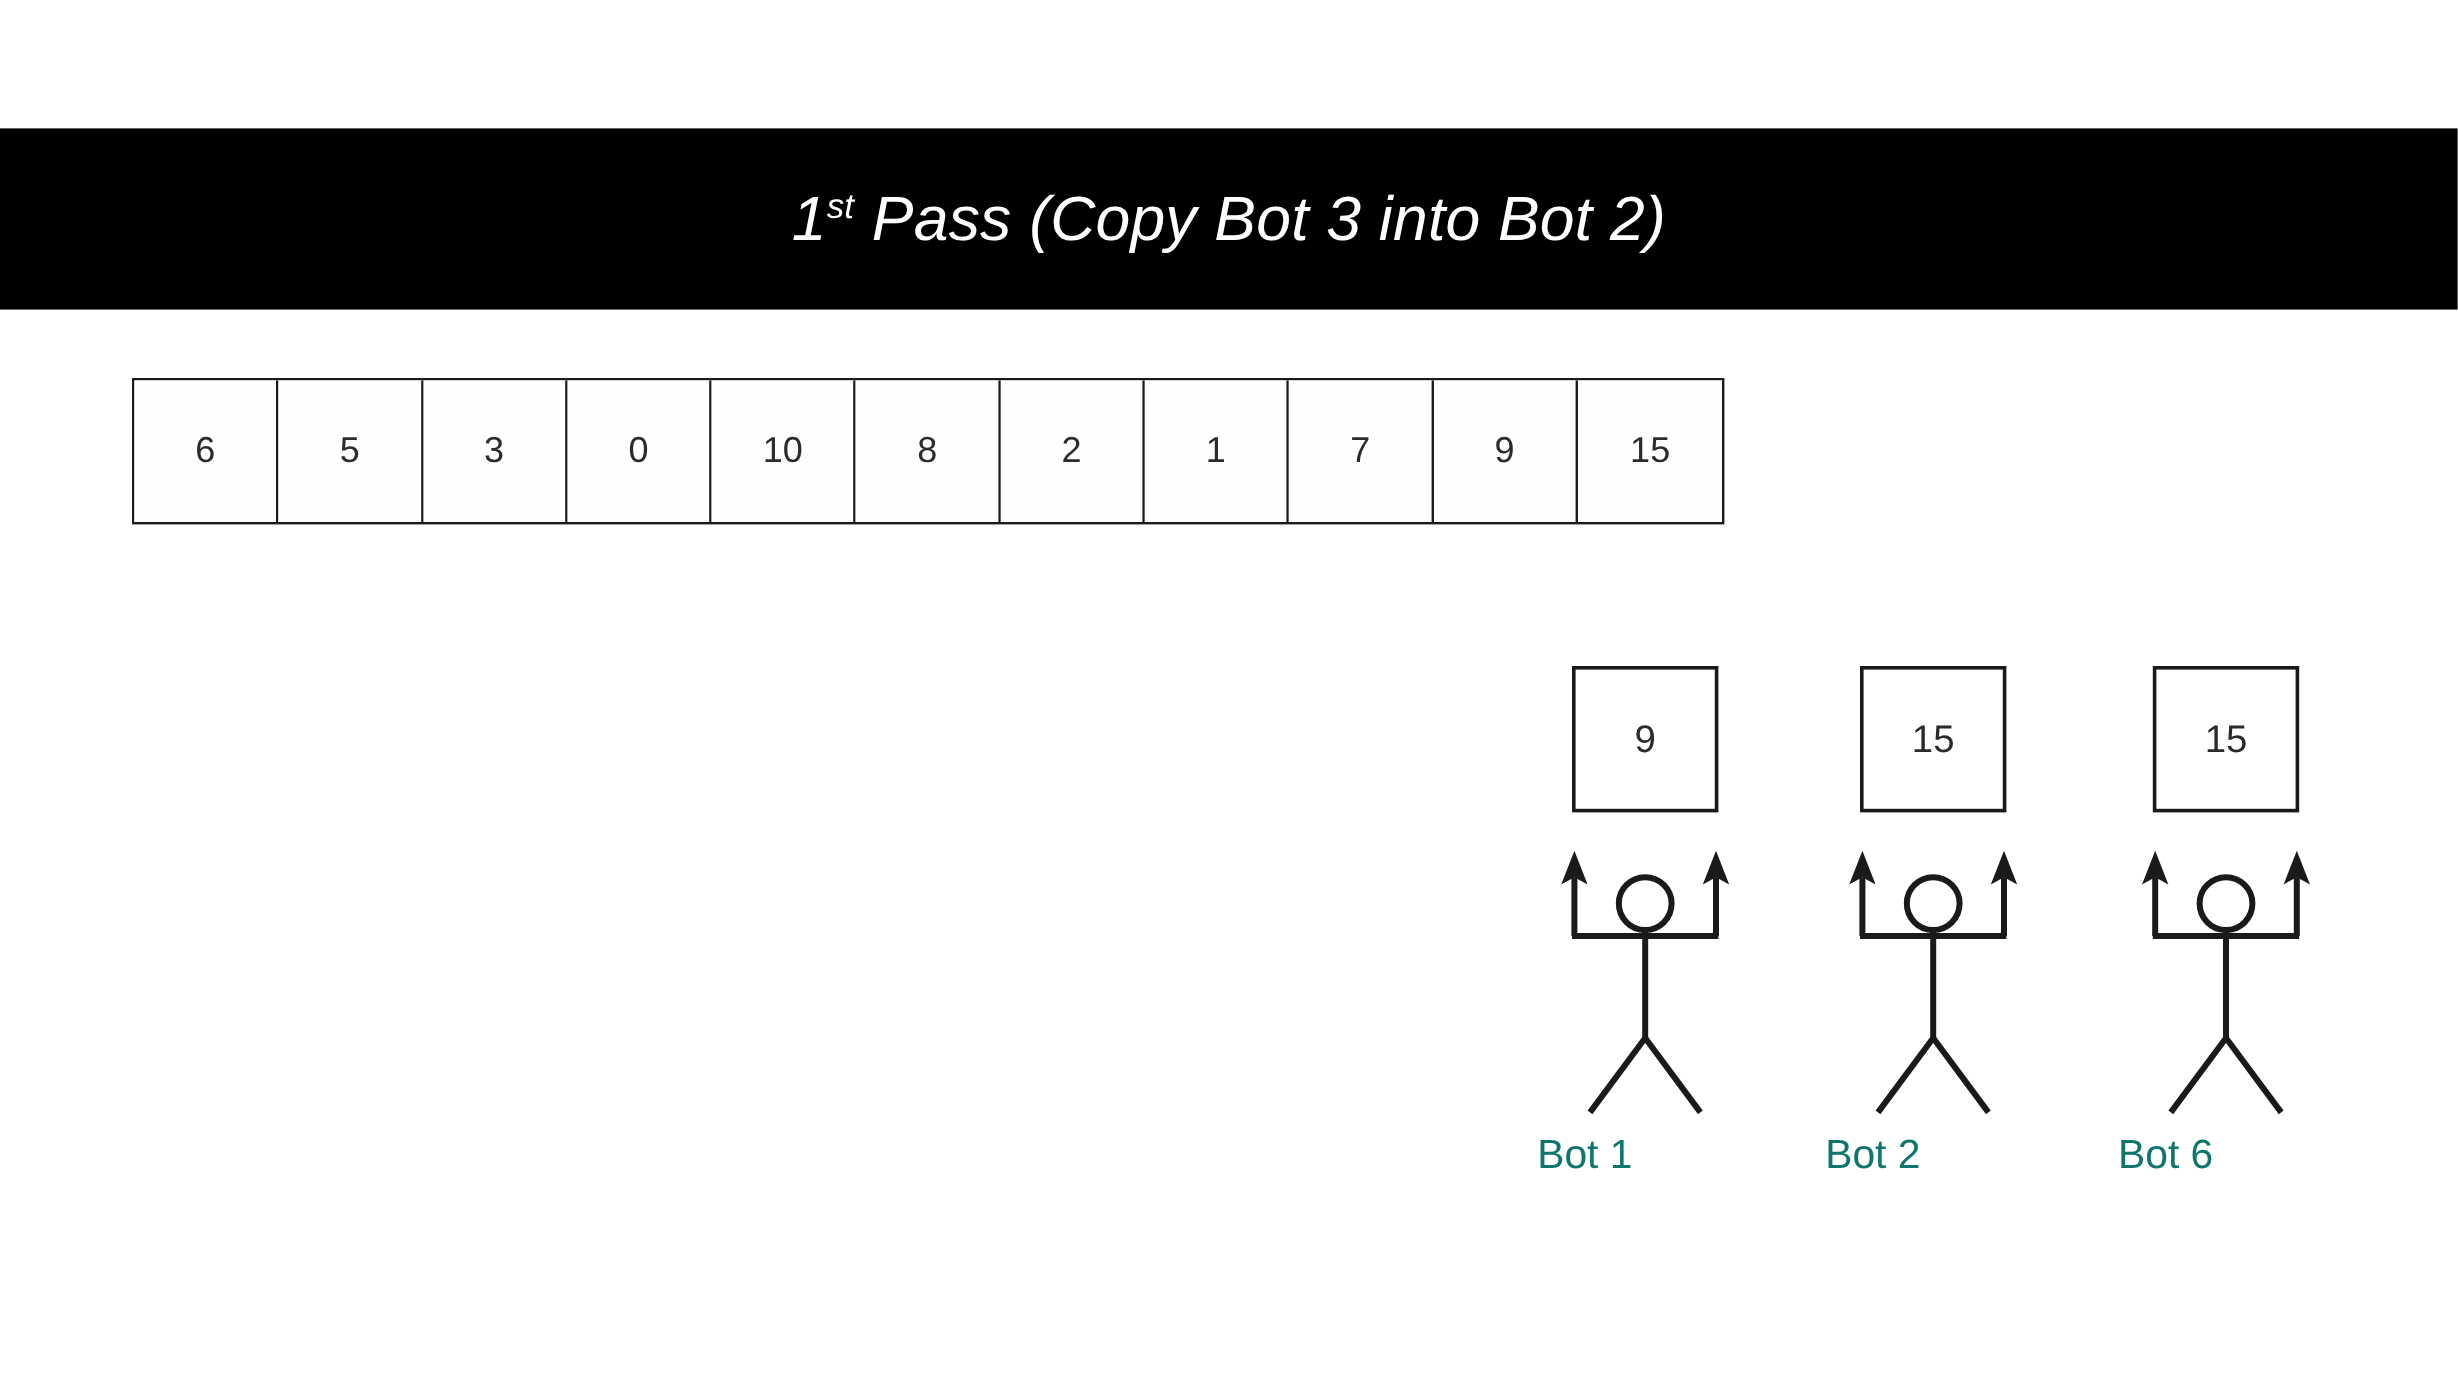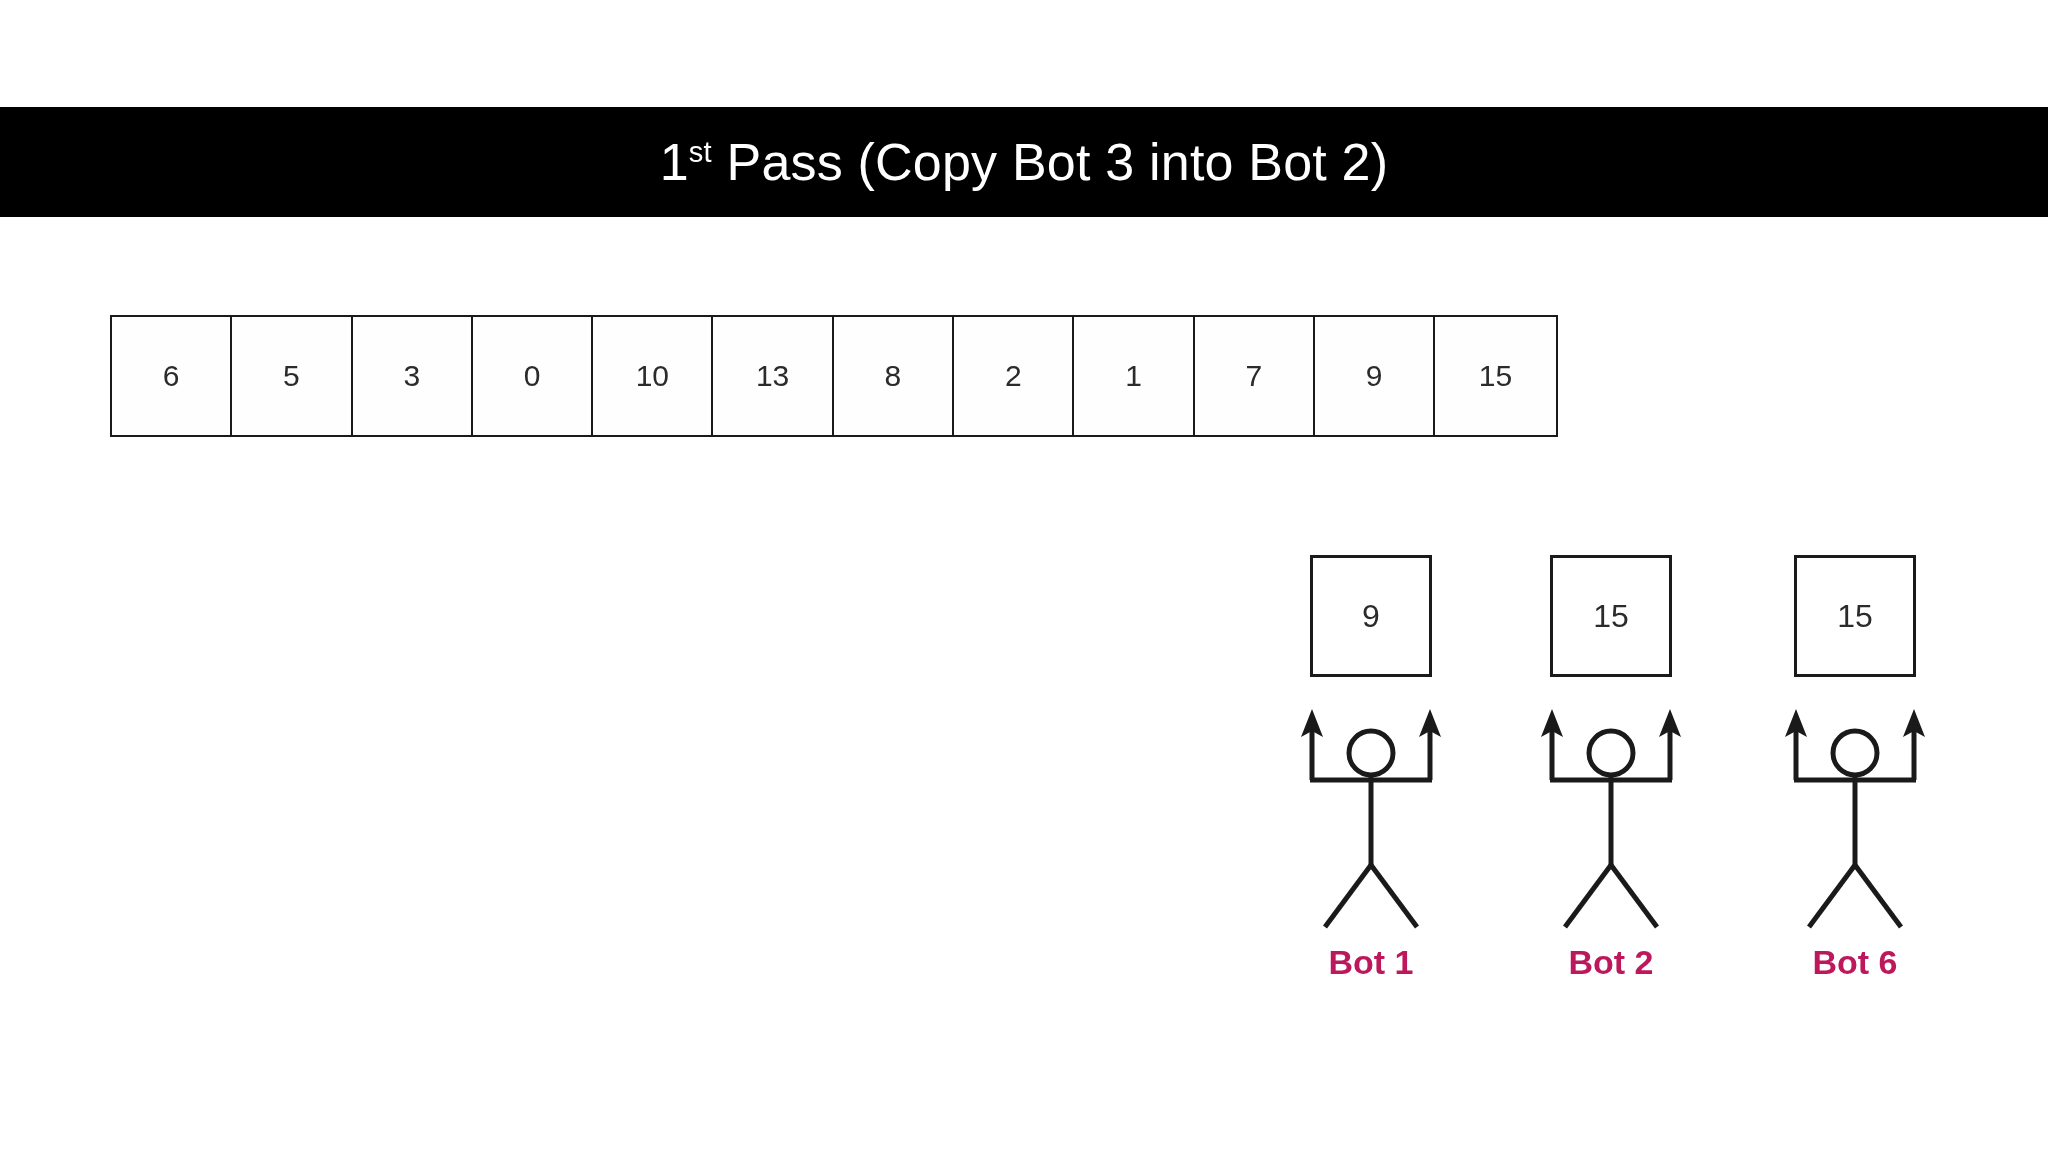--- a/index.html
+++ b/index.html
@@ -15,25 +15,26 @@
     font-family: "Liberation Sans", sans-serif;
     -webkit-font-smoothing: antialiased;
   }
 
   
   #title-banner {
     position: absolute;
     left: 0;
     top: 107px;
     width: 2048px;
-    height: 110px;
+    height: 151px;
     background: #000000;
     display: flex;
     align-items: center;
     justify-content: center;
+    font-style: italic;
   }
   #title-text {
     color: #ffffff;
     font-size: 52px;
     font-weight: 400;
     letter-spacing: 0.2px;
     line-height: 1;
     white-space: nowrap;
   }
   #title-text sup {
@@ -91,41 +92,39 @@
   .bot-figure {
     position: absolute;
     left: 0;
     top: 150px;
   }
   .bot-label {
     position: absolute;
     left: 0;
     top: 390px;
     width: 180px;
-    text-align: center;
+    text-align: left;
     font-size: 34px;
-    color: #be185d;
+    color: #0f766e;
     line-height: 1;
-    font-weight: bold;
   }
 </style>
 </head>
 <body>
 
 <div id="title-banner">
   <div id="title-text"><span>1</span><sup>st</sup><span> Pass (Copy Bot 3 into Bot 2)</span></div>
 </div>
 
 <div id="array-strip">
     <div class="array-cell">6</div>
     <div class="array-cell">5</div>
     <div class="array-cell">3</div>
     <div class="array-cell">0</div>
     <div class="array-cell">10</div>
-    <div class="array-cell">13</div>
     <div class="array-cell">8</div>
     <div class="array-cell">2</div>
     <div class="array-cell">1</div>
     <div class="array-cell">7</div>
     <div class="array-cell">9</div>
     <div class="array-cell">15</div>
   </div>
 
 <div id="bots-container">
     <div class="bot" style="left: 1281px;">

